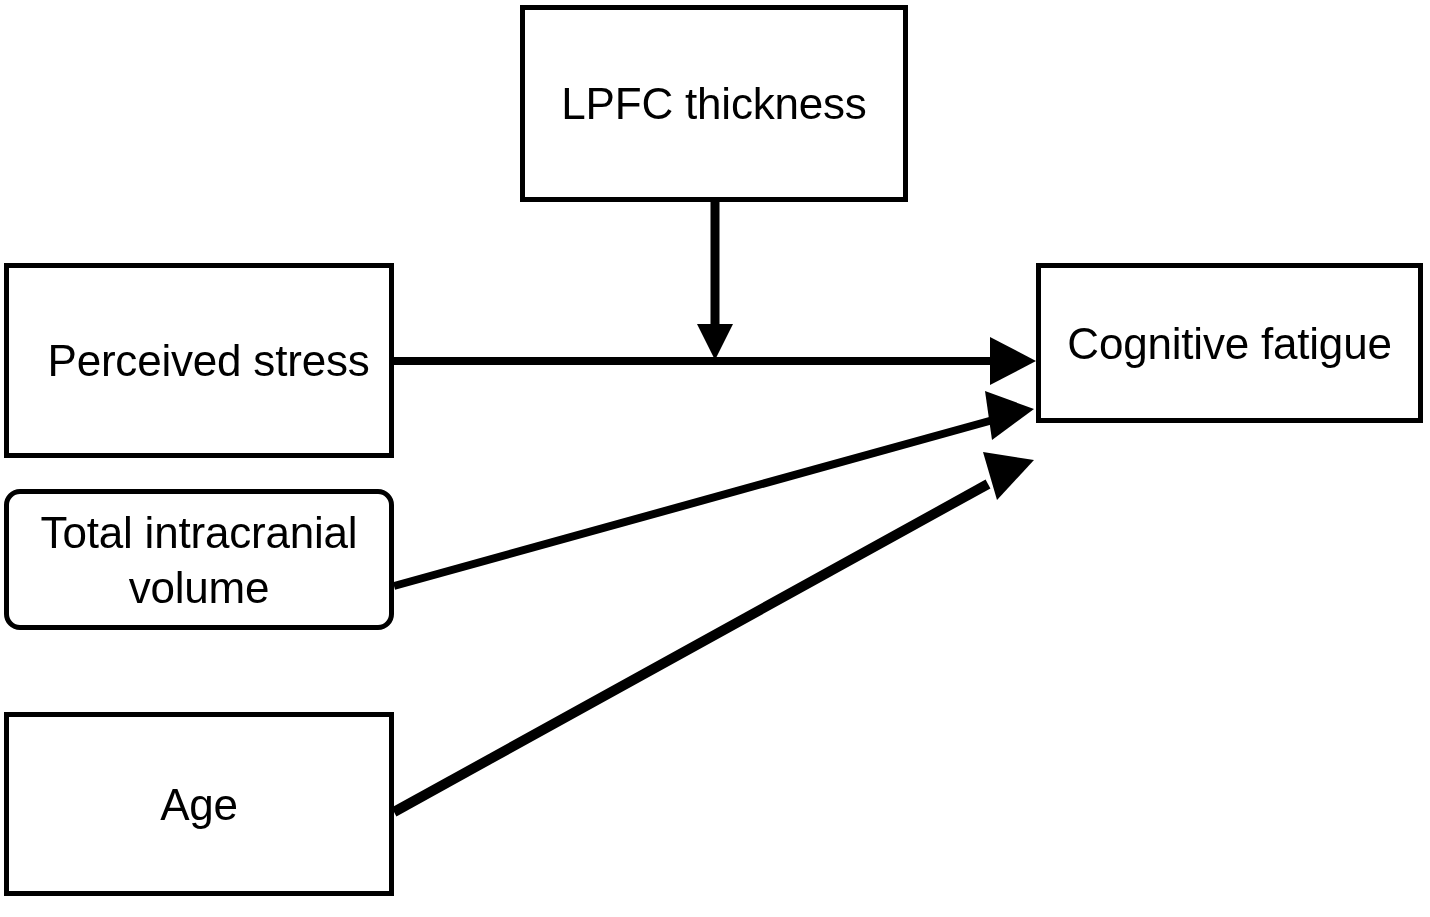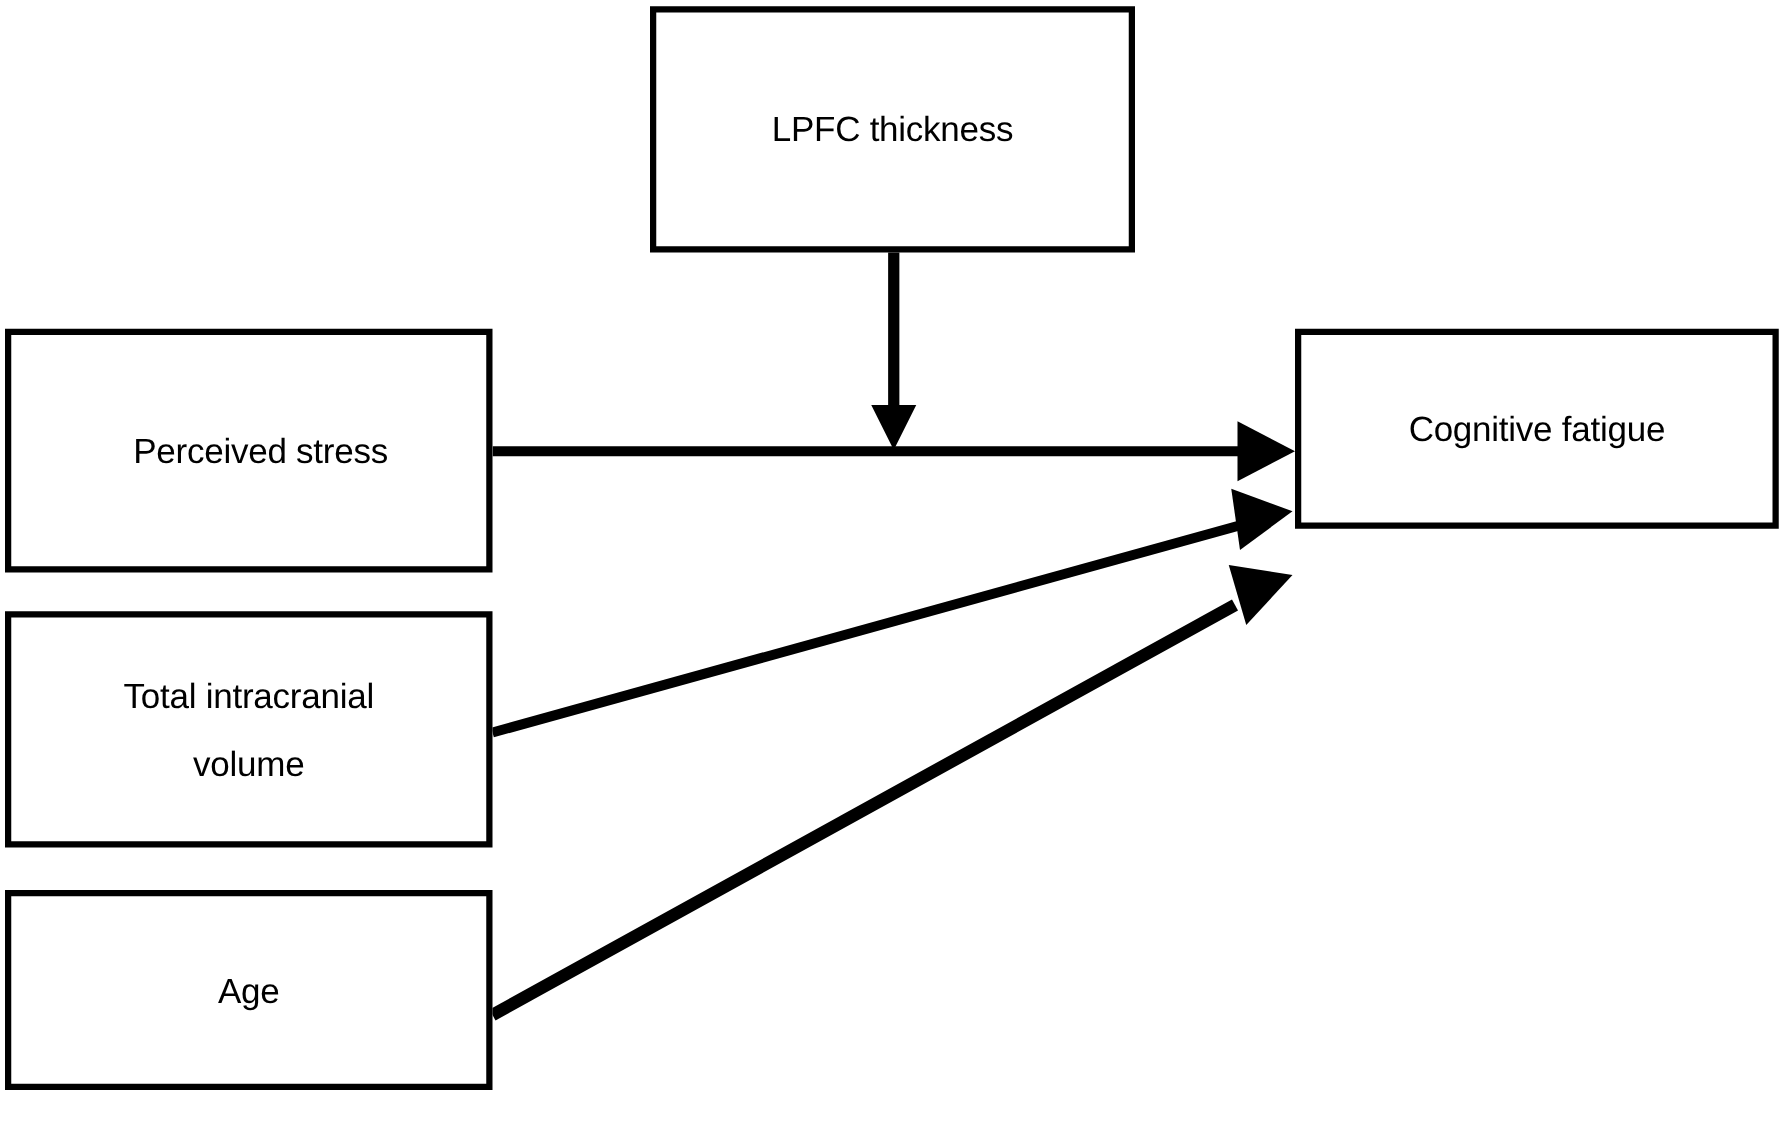--- a/index.html
+++ b/index.html
@@ -22,30 +22,30 @@
     background: #ffffff;
     border: 5px solid #000000;
     display: flex;
     align-items: center;
     justify-content: center;
     text-align: center;
     color: #000000;
     z-index: 2;
   }
   .node-label {
-    font-size: 28px;
+    font-size: 44px;
     line-height: 55px;
     letter-spacing: -0.2px;
     white-space: pre-line;
     color: #000000;
   }
   #node-lpfc      { left: 520px; top: 5px;   width: 388px; height: 197px; }
   #node-stress    { left: 4px;   top: 263px; width: 390px; height: 195px; padding-left: 19px; }
-  #node-tiv       { left: 4px;   top: 489px; width: 390px; height: 189px; }
-  #node-age       { left: 4px;   top: 712px; width: 390px; height: 160px; }
+  #node-tiv       { left: 4px;   top: 489px; width: 390px; height: 141px; border-radius: 16px; }
+  #node-age       { left: 4px;   top: 712px; width: 390px; height: 184px; }
   #node-fatigue   { left: 1036px; top: 263px; width: 387px; height: 160px; }
 
   #edges {
     position: absolute;
     left: 0;
     top: 0;
     width: 1430px;
     height: 917px;
     z-index: 1;
   }

